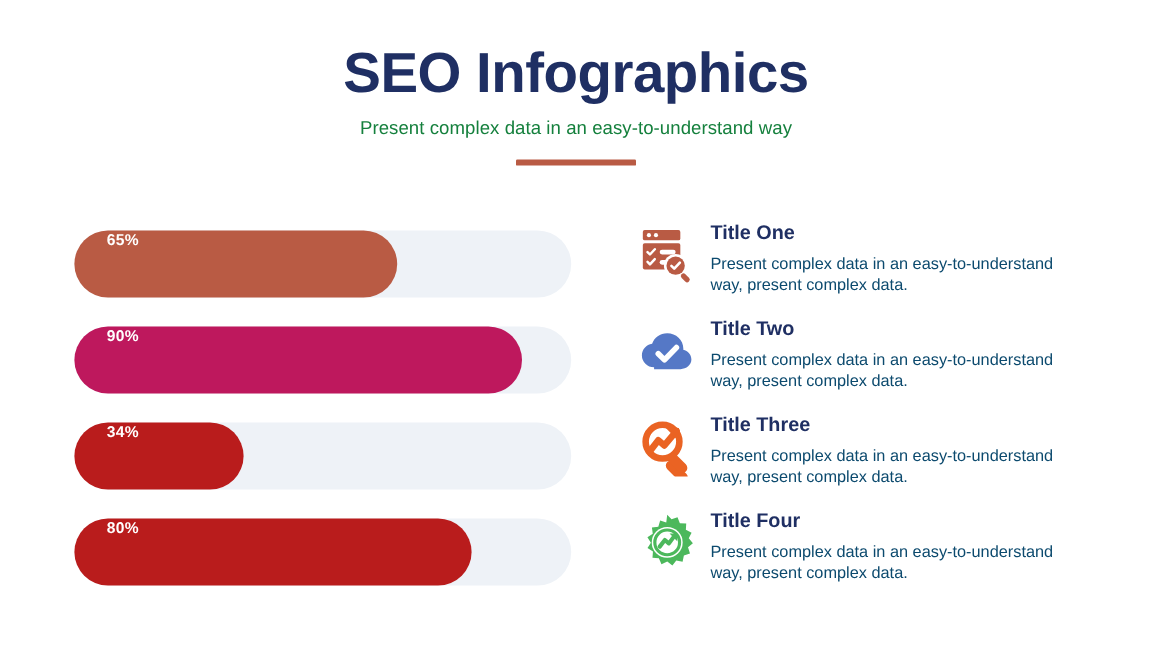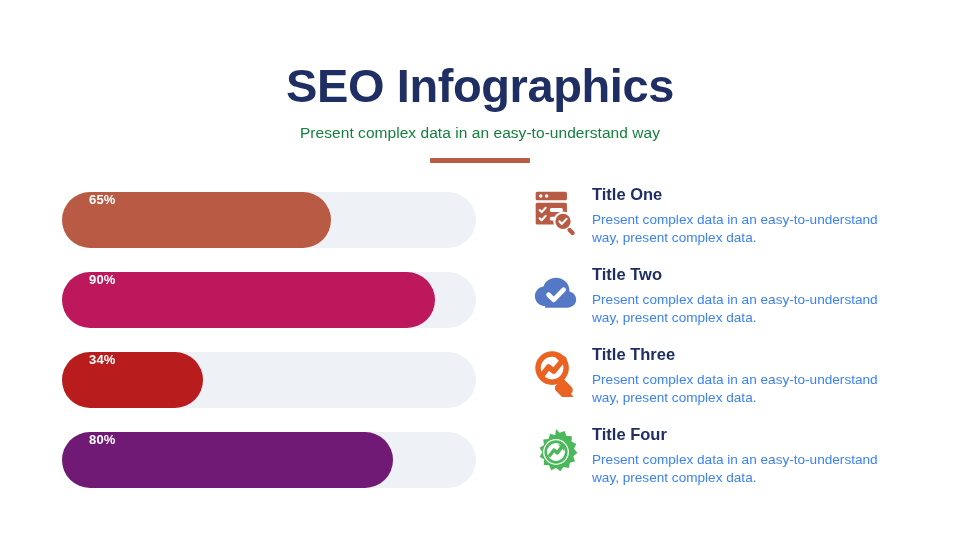--- a/index.html
+++ b/index.html
@@ -19,21 +19,20 @@
     background: #ffffff;
   }
 
   
   .header {
     position: absolute;
     top: 36px;
     left: 0;
     width: 960px;
     text-align: center;
-    margin-top: 25px;
   }
 
   .deck-title {
     font-size: 47px;
     font-weight: bold;
     color: #1f2f63;
     letter-spacing: -0.4px;
     line-height: 1.08;
   }
 
@@ -120,21 +119,21 @@
     font-size: 16.5px;
     font-weight: bold;
     color: #1f2f63;
     line-height: 1.2;
   }
 
   .item-desc {
     margin-top: 6px;
     font-size: 13.6px;
     line-height: 1.32;
-    color: #3b82f6;
+    color: #0c4a6e;
     max-width: 290px;
   }
 </style>
 </head>
 <body>
 
 <div id="slide">
 
   <div class="header">
     <div class="deck-title" style="color: rgb(31, 47, 99);">SEO Infographics</div>
@@ -160,21 +159,21 @@
 
     <div class="bar-row">
       <div class="bar-track" style="background: rgb(238, 242, 247);"></div>
       <div class="bar-fill" id="fill2" style="width: 34%; background: #b91c1c;">
         <span class="bar-value">34%</span>
       </div>
     </div>
 
     <div class="bar-row">
       <div class="bar-track" style="background: rgb(238, 242, 247);"></div>
-      <div class="bar-fill" id="fill3" style="width: 80%; background: #701a75;">
+      <div class="bar-fill" id="fill3" style="width: 80%; background: #b91c1c;">
         <span class="bar-value">80%</span>
       </div>
     </div>
 
   </div>
 
   <div class="items">
 
     <div class="item-row">
       <div class="item-icon">

